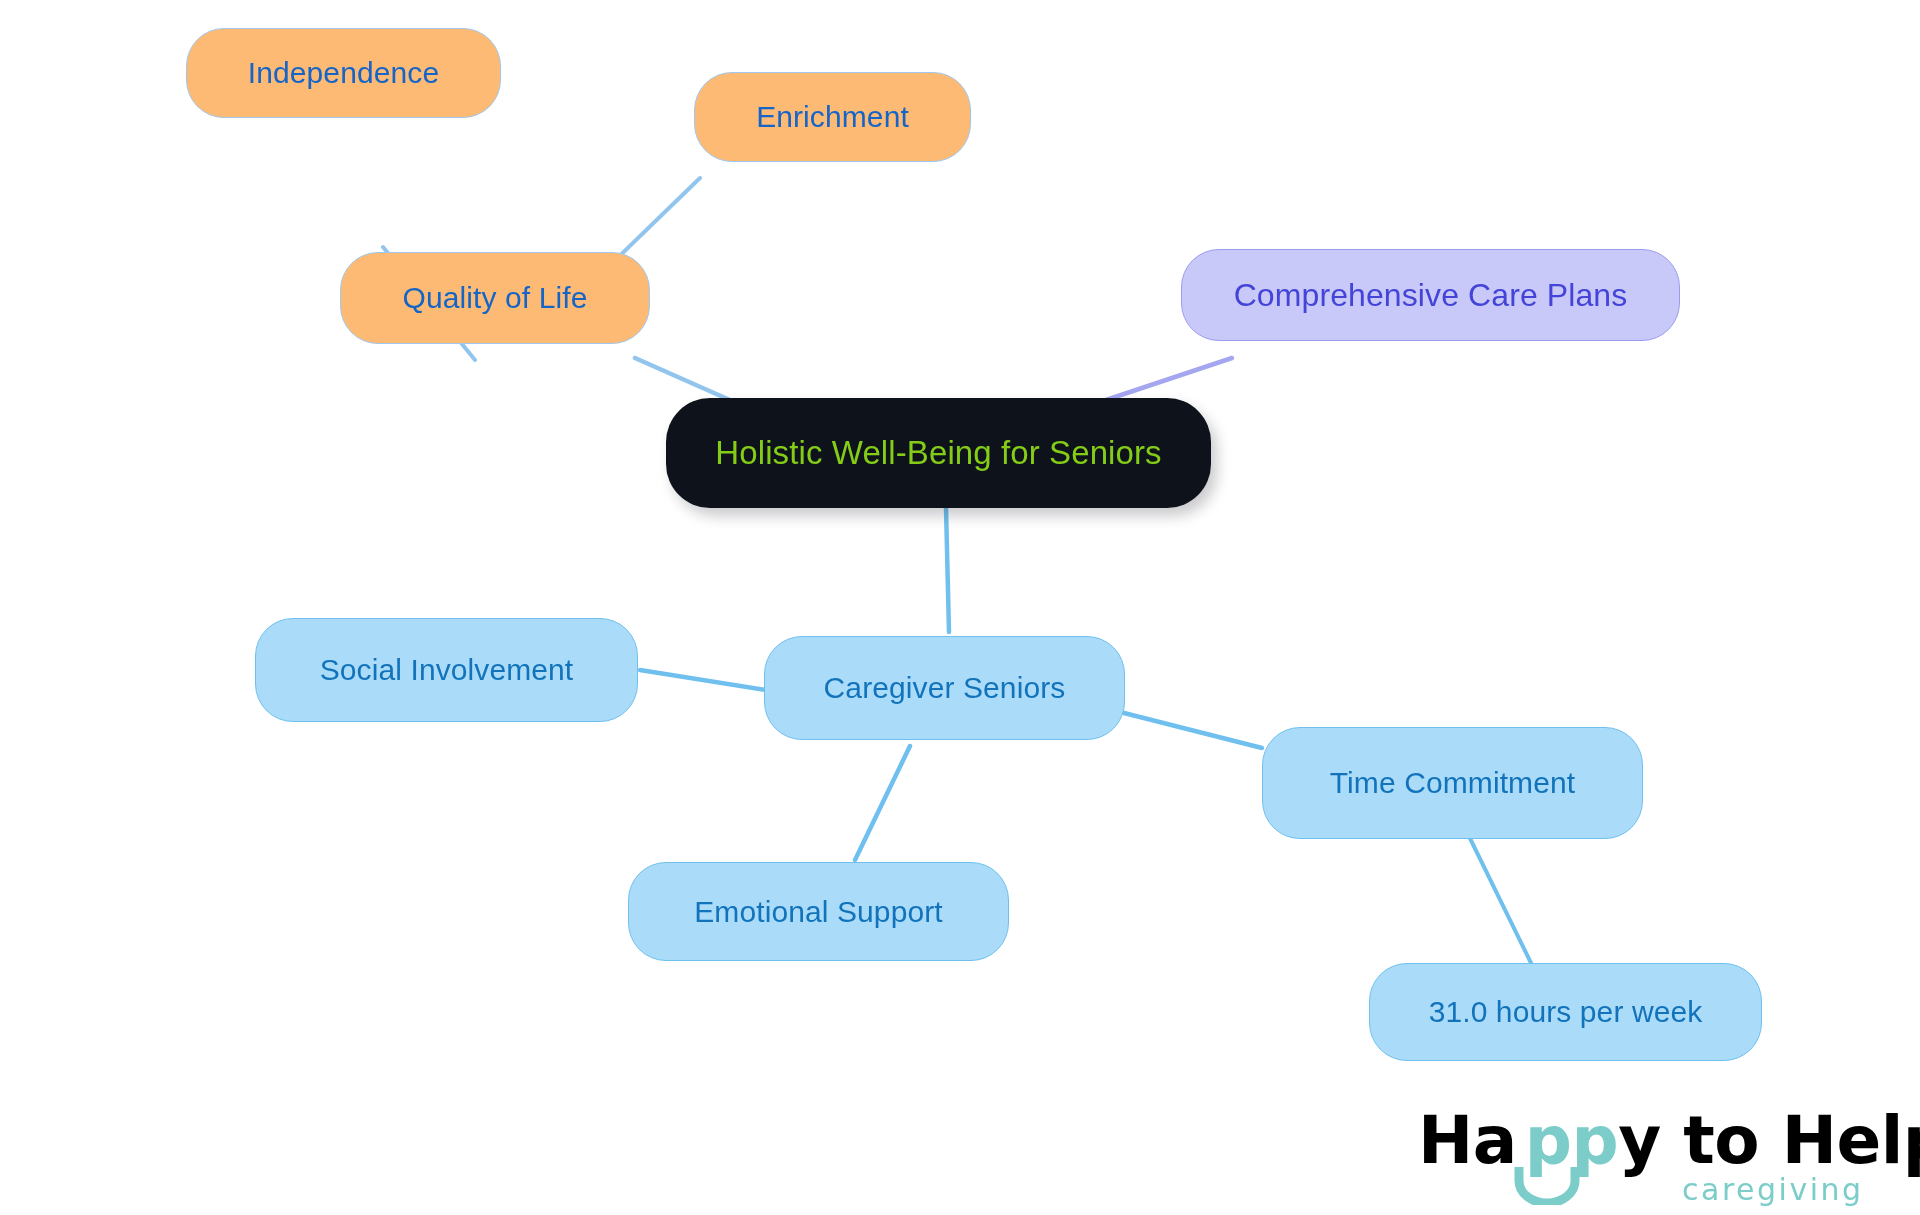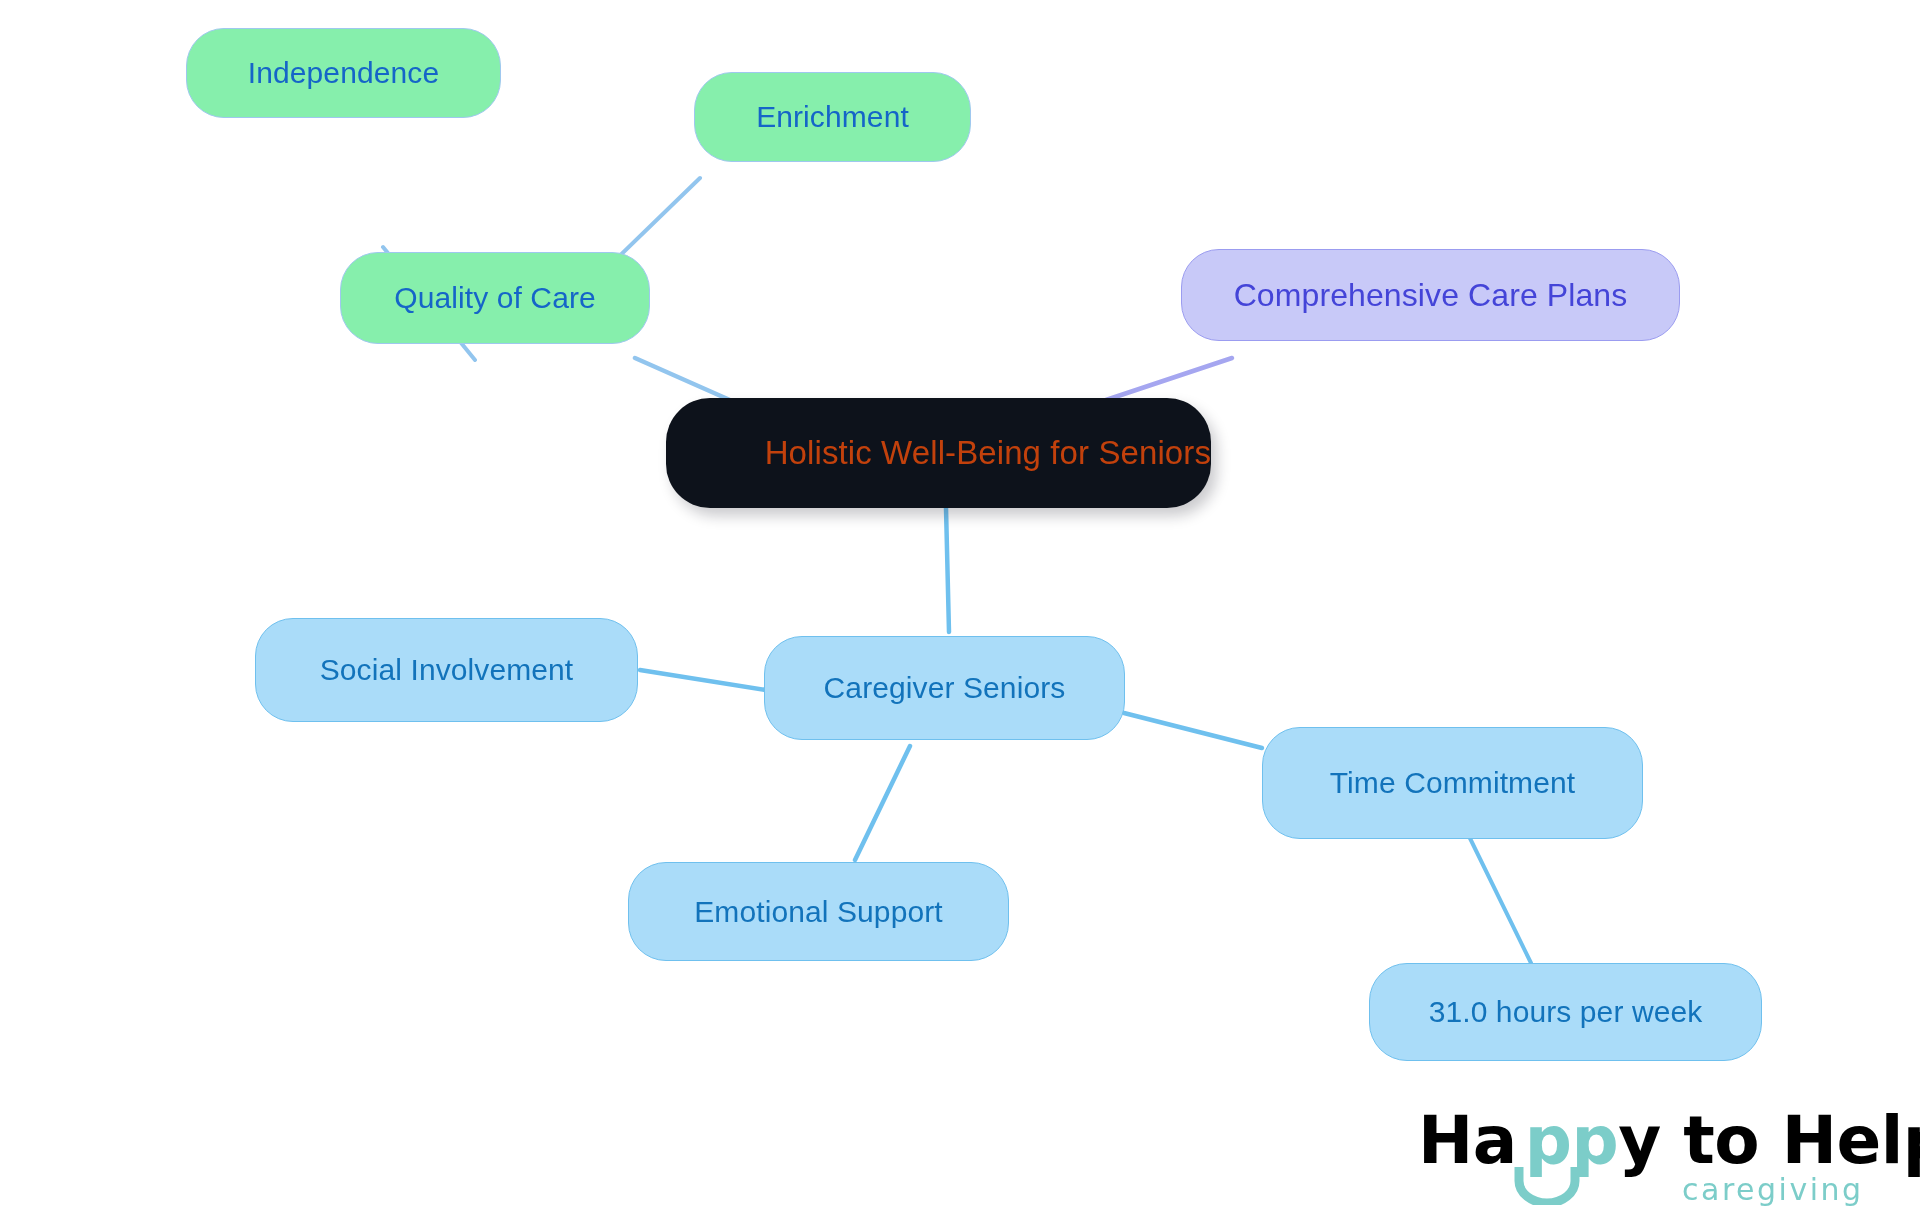--- a/index.html
+++ b/index.html
@@ -40,21 +40,21 @@
     display: flex;
     align-items: center;
     justify-content: center;
     text-align: center;
     white-space: nowrap;
     border-radius: 38px;
     letter-spacing: 0.1px;
   }
 
   .node-branch {
-    background: #86efac;
+    background: #fdba74;
     border: 1.6px solid #9fc8ef;
     color: #1565c8;
     font-size: 30px;
   }
 
   .node-leaf {
     background: #aadcf9;
     border: 1.8px solid #6fc0ee;
     color: #1273bb;
     font-size: 30px;
@@ -62,26 +62,25 @@
 
   .node-accent {
     background: #c8c9f8;
     border: 1.8px solid #9b9cf0;
     color: #4444d8;
     font-size: 32px;
   }
 
   .node-root {
     background: #0d121b;
-    color: #c2410c;
+    color: #84cc16;
     border: none;
     border-radius: 44px;
     font-size: 33px;
     box-shadow: 6px 8px 14px rgba(17, 20, 30, 0.22);
-    justify-content: flex-end;
   }
 
   
   #brand-logo {
     position: absolute;
     left: 1418px;
     top: 1108px;
     width: 470px;
     height: 100px;
   }
@@ -146,21 +145,21 @@
 
   <div class="node node-branch" style="left:186px; top:28px; width:315px; height:90px;">
     <span>Independence</span>
   </div>
 
   <div class="node node-branch" style="left:694px; top:72px; width:277px; height:90px;">
     <span>Enrichment</span>
   </div>
 
   <div class="node node-branch" style="left:340px; top:252px; width:310px; height:92px;">
-    <span>Quality of Care</span>
+    <span>Quality of Life</span>
   </div>
 
   <div class="node node-accent" style="left:1181px; top:249px; width:499px; height:92px;">
     <span>Comprehensive Care Plans</span>
   </div>
 
   <div class="node node-root" style="left:666px; top:398px; width:545px; height:110px;">
     <span>Holistic Well-Being for Seniors</span>
   </div>
 

